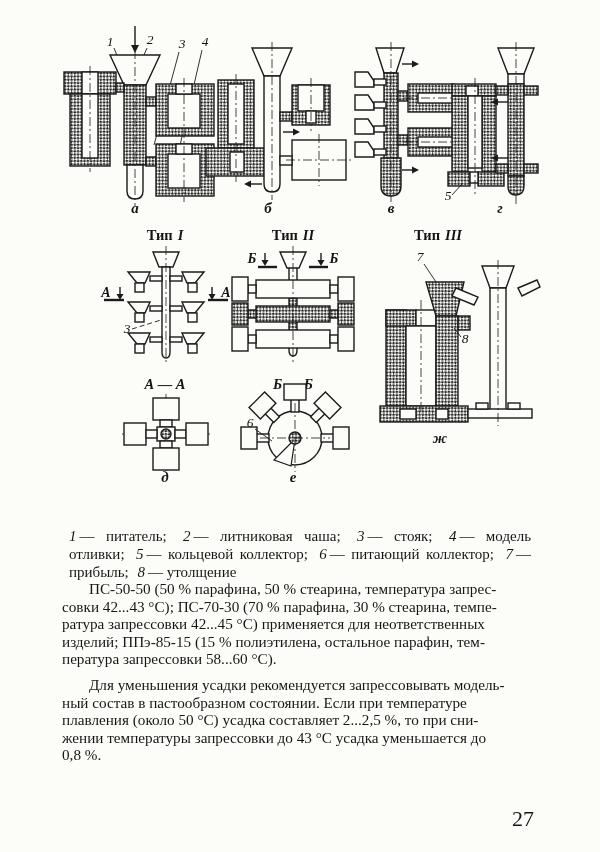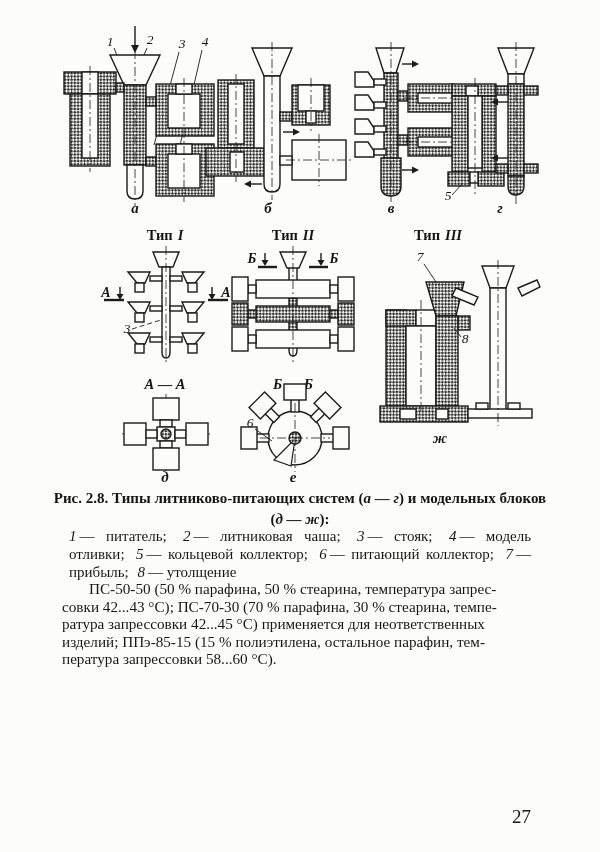--- a/index.html
+++ b/index.html
@@ -28,21 +28,21 @@
   .caption{position:absolute;top:488px;left:0;width:600px;text-align:center;
            font-weight:bold;font-size:15px;line-height:21px;}
   .caption i{font-style:italic;}
   .legend{position:absolute;top:527px;left:69px;width:462px;font-size:15px;
           line-height:18px;text-align:justify;}
   .legend .lnum{font-style:italic;padding-right:3px;}
   .legend-item{margin-right:5px;}
   .bodytext{position:absolute;top:572px;left:54px;width:492px;font-size:15.2px;
             line-height:17.6px;}
   .bodytext p{margin:8px;white-space:pre-line;text-indent:27px;}
-  .pagenum{position:absolute;top:806px;left:512px;font-size:19px;}
+  .pagenum{position:absolute;top:806px;left:512px;font-size:22px;}
 </style>
 </head>
 <body>
 
 <div class="page">
 
   <svg class="figure" width="600" height="485" viewBox="0 0 600 485">
     <defs>
       <pattern id="ht" width="4.6" height="4.6" patternUnits="userSpaceOnUse" patternTransform="rotate(45)">
         <rect width="4.6" height="4.6" fill="#fcfcf9"></rect>
@@ -292,24 +292,20 @@
       <rect class="wh" x="476" y="403" width="12" height="6"></rect>
       <rect class="wh" x="508" y="403" width="12" height="6"></rect>
       <line class="cl" x1="421" y1="300" x2="421" y2="414"></line>
       <line class="cl" x1="498" y1="260" x2="498" y2="426"></line>
       <line class="ldr" x1="461" y1="337" x2="454" y2="328"></line>
       <text class="num tc" x="465" y="343">8</text>
       <text class="lbl tc" x="440" y="443">ж</text>
     </g>
   </svg>
 
-  <div class="caption">
-    <span>Рис. 2.8. Типы литниково-питающих систем (</span><i>а — г</i><span>) и модельных блоков</span><br>
-    <span>(</span><i>д — ж</i><span>):</span>
-  </div>
 
   <div class="legend">
     
   
       <span class="legend-item"><i class="lnum">1</i><span>— питатель;</span></span>
     
       <span class="legend-item"><i class="lnum">2</i><span>— литниковая чаша;</span></span>
     
       <span class="legend-item"><i class="lnum">3</i><span>— стояк;</span></span>
     
@@ -323,16 +319,21 @@
     
       <span class="legend-item"><i class="lnum">8</i><span>— утолщение</span></span>
     </div>
 
   <div class="bodytext">
     <p>ПС-50-50 (50 % парафина, 50 % стеарина, температура запрес-
 совки 42...43 °С); ПС-70-30 (70 % парафина, 30 % стеарина, темпе-
 ратура запрессовки 42...45 °С) применяется для неответственных
 изделий; ППэ-85-15 (15 % полиэтилена, остальное парафин, тем-
 пература запрессовки 58...60 °С).</p>
+    <p>Для уменьшения усадки рекомендуется запрессовывать модель-
+ный состав в пастообразном состоянии. Если при температуре
+плавления (около 50 °С) усадка составляет 2...2,5 %, то при сни-
+жении температуры запрессовки до 43 °С усадка уменьшается до
+0,8 %.</p>
   </div>
 
   <div class="pagenum">27</div>
 </div>
 
 </body></html>

